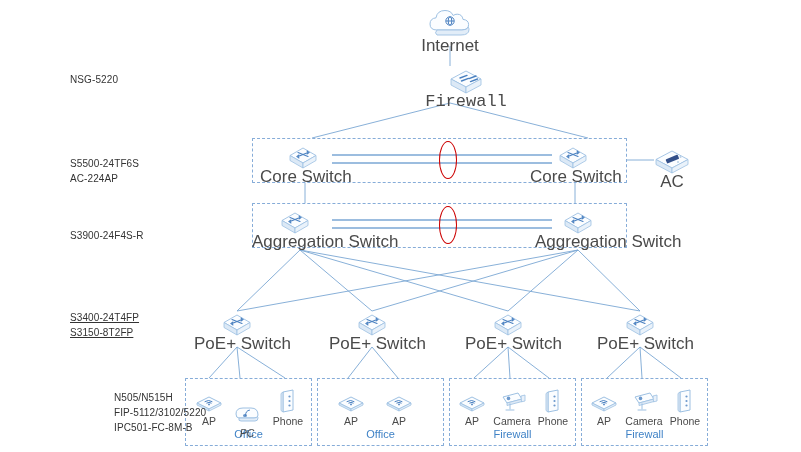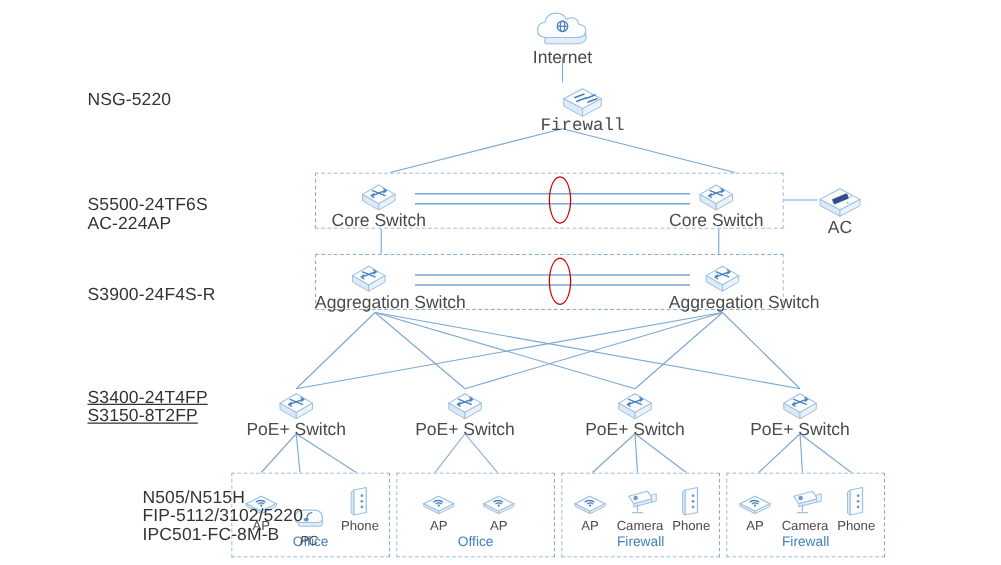--- a/index.html
+++ b/index.html
@@ -20,34 +20,34 @@
   }
   #wires {
     position: absolute;
     left: 0; top: 0;
     width: 801px;
     height: 452px;
     pointer-events: none;
   }
   .tier-label {
     position: absolute;
-    font-size: 14px;
+    font-size: 10px;
     color: #333333;
     line-height: 15px;
     white-space: pre;
     letter-spacing: 0.1px;
   }
   .node {
     position: absolute;
     width: 86px;
     text-align: center;
     transform: translateX(-43px);
   }
   .node .cap {
-    font-size: 14px;
+    font-size: 17px;
     color: #4a4a4a;
     white-space: nowrap;
     line-height: 13px;
     margin-top: 1px;
   }
   .node .cap.tiny { font-size: 10.5px; }
   .node .ico {
     height: 26px;
     display: flex;
     align-items: flex-end;

